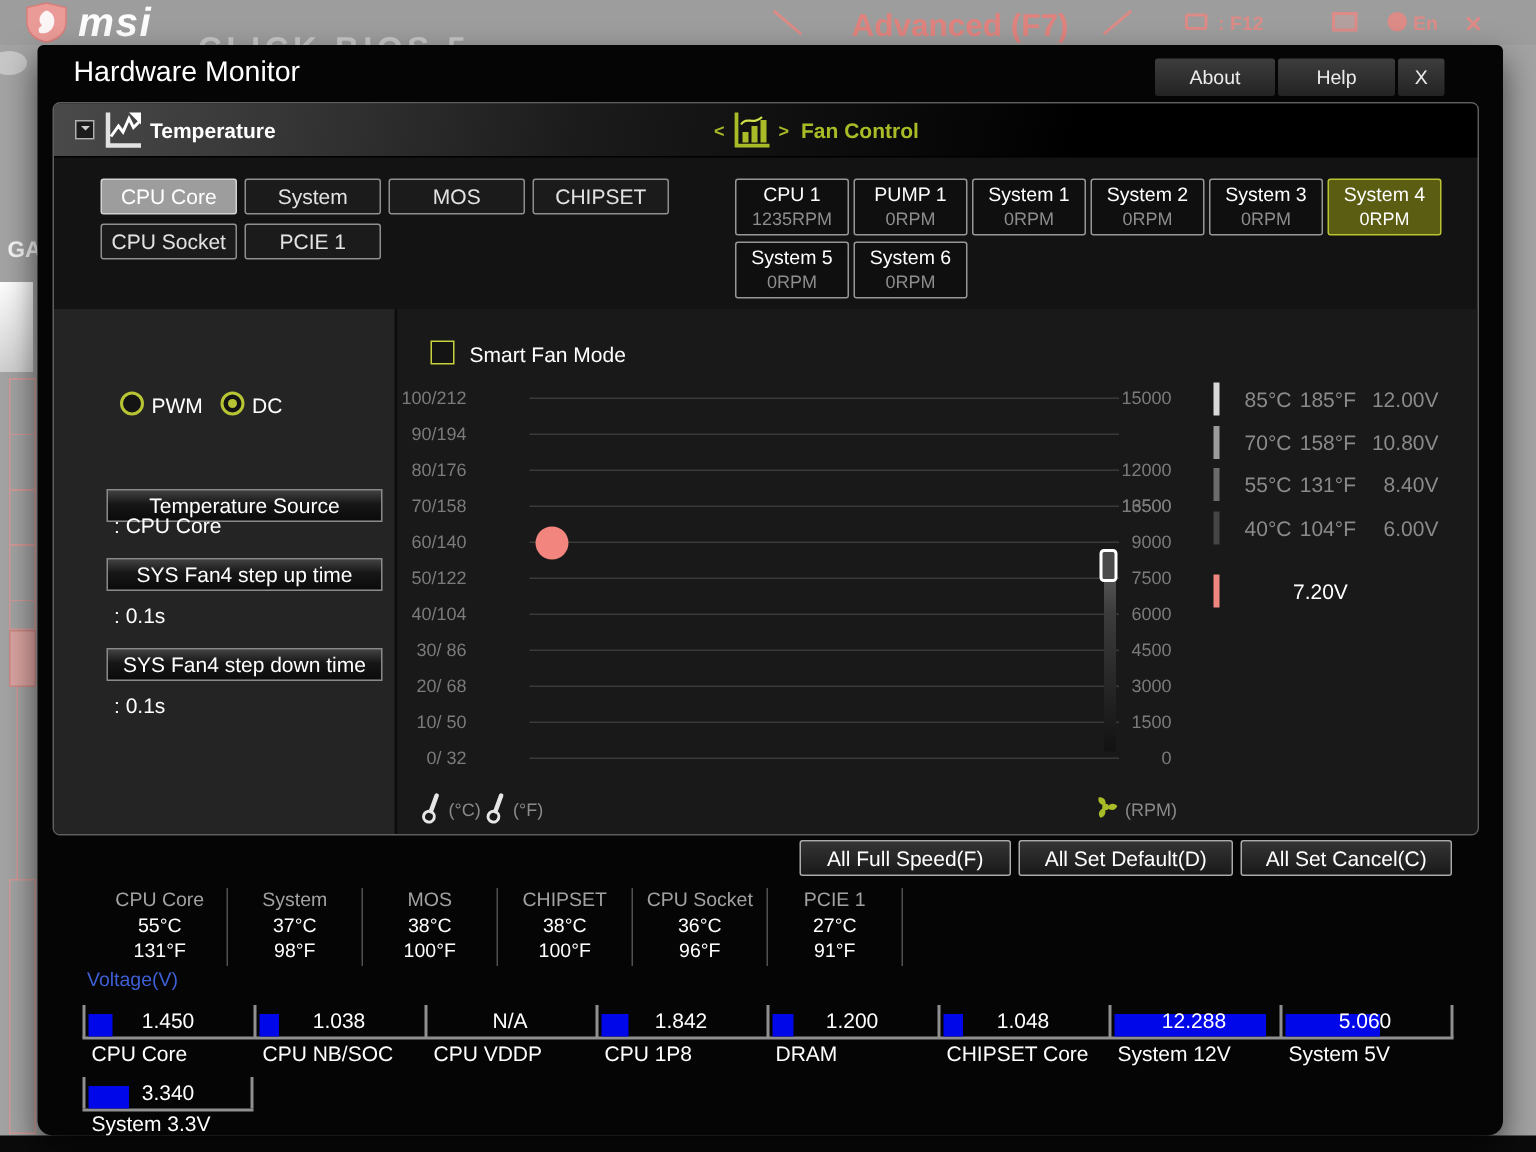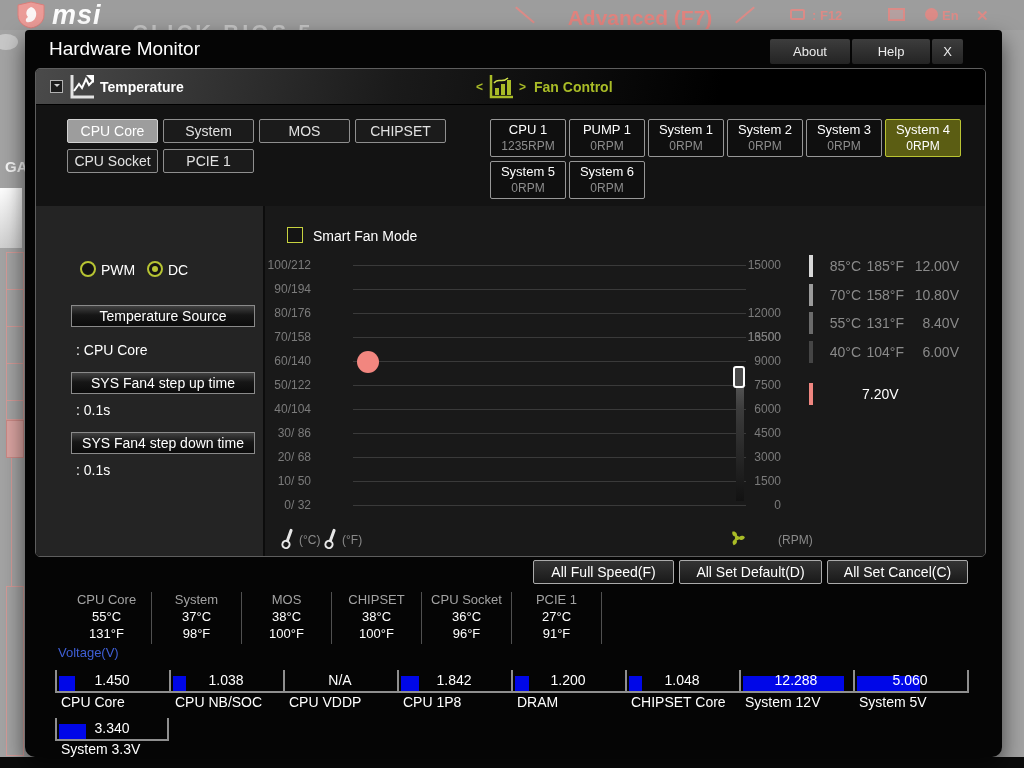--- a/index.html
+++ b/index.html
@@ -206,21 +206,21 @@
         </div>
 
       <div class="content">
         <div class="left-pane"></div>
 
         <span class="radio" style="left:44px; top:55px;"></span>
         <span class="radio-lab" style="left:65px; top:56px;">PWM</span>
         <span class="radio on" style="left:111px; top:55px;"></span>
         <span class="radio-lab" style="left:132px; top:56px;">DC</span>
 
-        <div class="field-btn" style="top:99px;">Temperature Source</div>
+        <div class="field-btn" style="top:120px;">Temperature Source</div>
         <div class="field-val" style="top:136px;">: CPU Core</div>
         <div class="field-btn" style="top:166px;">SYS Fan4 step up time</div>
         <div class="field-val" style="top:196px;">: 0.1s</div>
         <div class="field-btn" style="top:226px;">SYS Fan4 step down time</div>
         <div class="field-val" style="top:256px;">: 0.1s</div>
       </div>
 
       <div class="smart-check"></div>
       <div class="smart-label">Smart Fan Mode</div>
 
@@ -281,21 +281,21 @@
       <span class="hdr-icon" style="left:692px; top:460px;">
         <svg width="18" height="18" viewBox="0 0 18 18">
           <g fill="#a9bc27">
             <circle cx="9" cy="9" r="2.2"></circle>
             <path d="M9 8 C5.5 8 3.5 5.5 4.5 2.5 C8 2 9.5 4.5 9 8 Z"></path>
             <path d="M9 8 C5.5 8 3.5 5.5 4.5 2.5 C8 2 9.5 4.5 9 8 Z" transform="rotate(120 9 9)"></path>
             <path d="M9 8 C5.5 8 3.5 5.5 4.5 2.5 C8 2 9.5 4.5 9 8 Z" transform="rotate(240 9 9)"></path>
           </g>
         </svg>
       </span>
-      <span class="axis-lab" style="left:714px; top:464px;margin-left:28px;">(RPM)</span>
+      <span class="axis-lab" style="left:714px; top:464px;">(RPM)</span>
 
       <div class="lvl-bar" style="top:186px; background:#d8d8d8;"></div>
       <span class="lvl-txt" style="left:785px; top:189px; width:40px;">85°C</span>
       <span class="lvl-txt" style="left:828px; top:189px; width:40px;">185°F</span>
       <span class="lvl-txt" style="left:868px; top:189px; width:55px;">12.00V</span>
 
       <div class="lvl-bar" style="top:215px; background:#9b9b9b;"></div>
       <span class="lvl-txt" style="left:785px; top:218px; width:40px;">70°C</span>
       <span class="lvl-txt" style="left:828px; top:218px; width:40px;">158°F</span>
       <span class="lvl-txt" style="left:868px; top:218px; width:55px;">10.80V</span>

